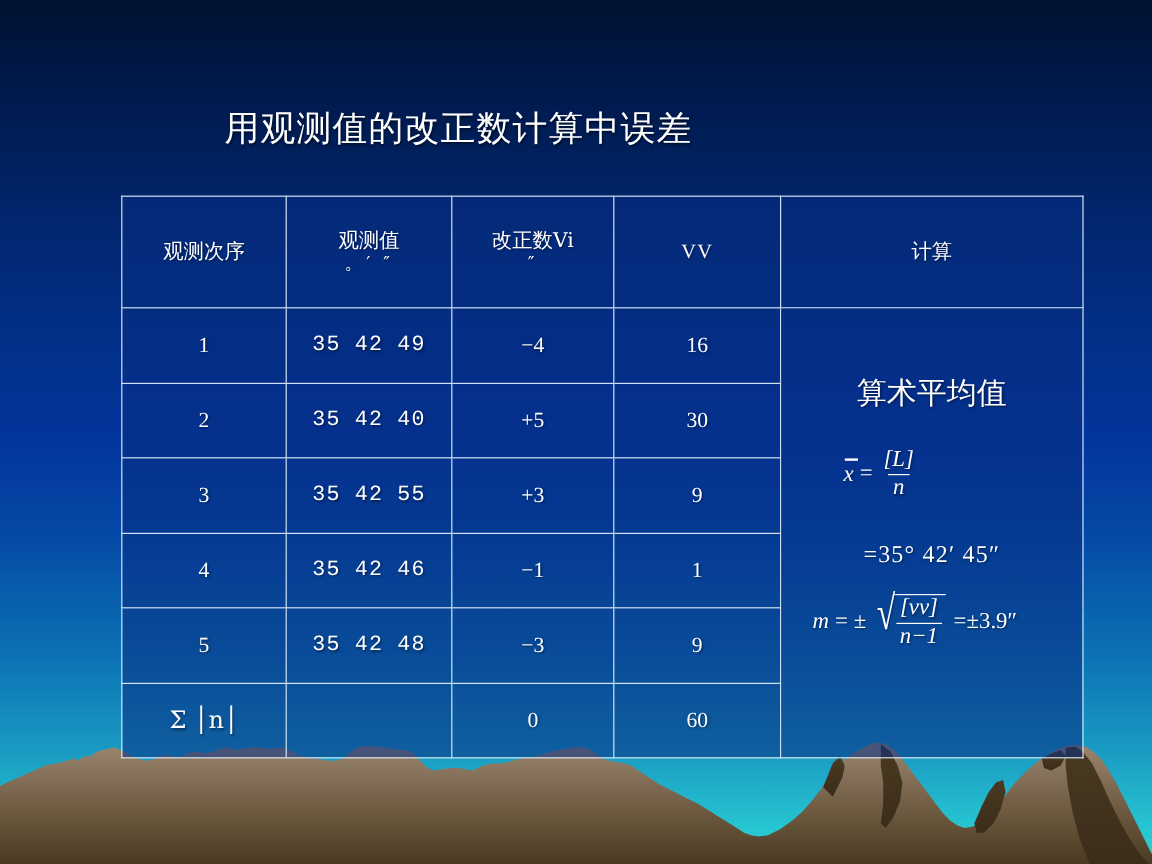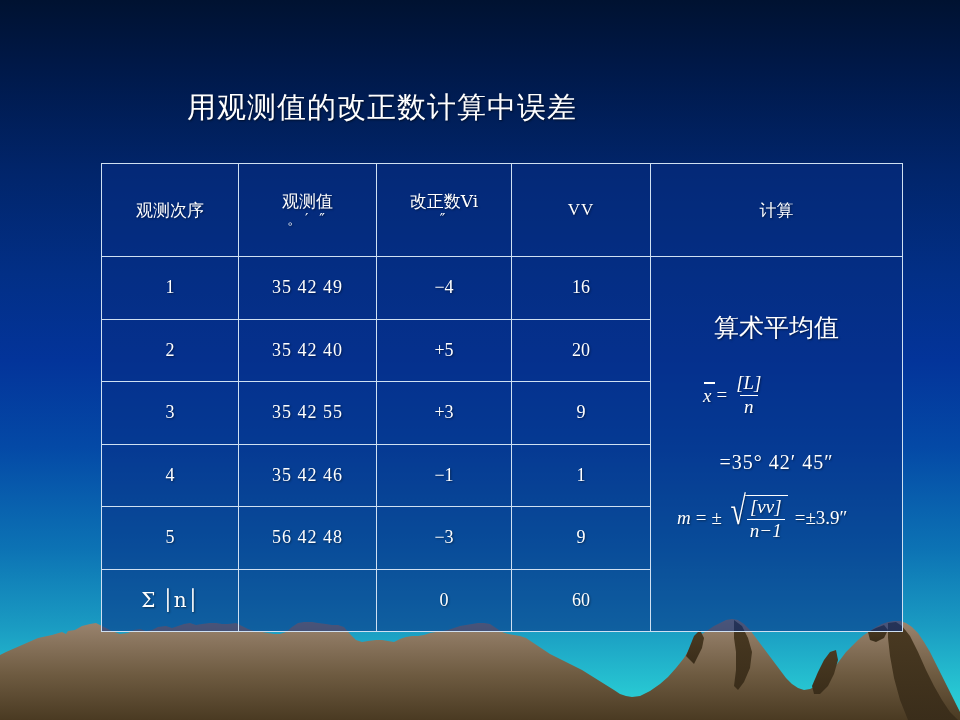--- a/index.html
+++ b/index.html
@@ -97,21 +97,21 @@
     font-size: 17px;
     letter-spacing: 1px;
   }
 
   .body-row td {
     height: 59.5px;
     font-size: 18px;
     font-family: "Liberation Serif", serif;
   }
   .body-row td.seq-cell { font-size: 18px; }
-  .body-row td.obs-cell { letter-spacing: 1px; }
+  .body-row td.obs-cell { letter-spacing: 1px; font-family: Liberation Mono, monospace; }
 
   .sum-row td {
     height: 59px;
     font-size: 18px;
   }
   .sum-row td.sum-label {
     font-size: 20px;
     font-family: "DejaVu Serif", "Liberation Serif", serif;
   }
 
@@ -345,40 +345,40 @@
               <span class="m-result">=±3.9″</span>
             </div>
           </div>
         </td>
       </tr>
 
       <tr class="body-row">
         <td class="seq-cell">2</td>
         <td class="obs-cell">35 42 40</td>
         <td>+5</td>
-        <td>20</td>
+        <td>30</td>
       </tr>
 
       <tr class="body-row">
         <td class="seq-cell">3</td>
         <td class="obs-cell">35 42 55</td>
         <td>+3</td>
         <td>9</td>
       </tr>
 
       <tr class="body-row">
         <td class="seq-cell">4</td>
         <td class="obs-cell">35 42 46</td>
         <td>−1</td>
         <td>1</td>
       </tr>
 
       <tr class="body-row">
         <td class="seq-cell">5</td>
-        <td class="obs-cell">56 42 48</td>
+        <td class="obs-cell">35 42 48</td>
         <td>−3</td>
         <td>9</td>
       </tr>
 
       <tr class="sum-row">
         <td class="sum-label">Σ │n│</td>
         <td></td>
         <td>0</td>
         <td>60</td>
       </tr>

